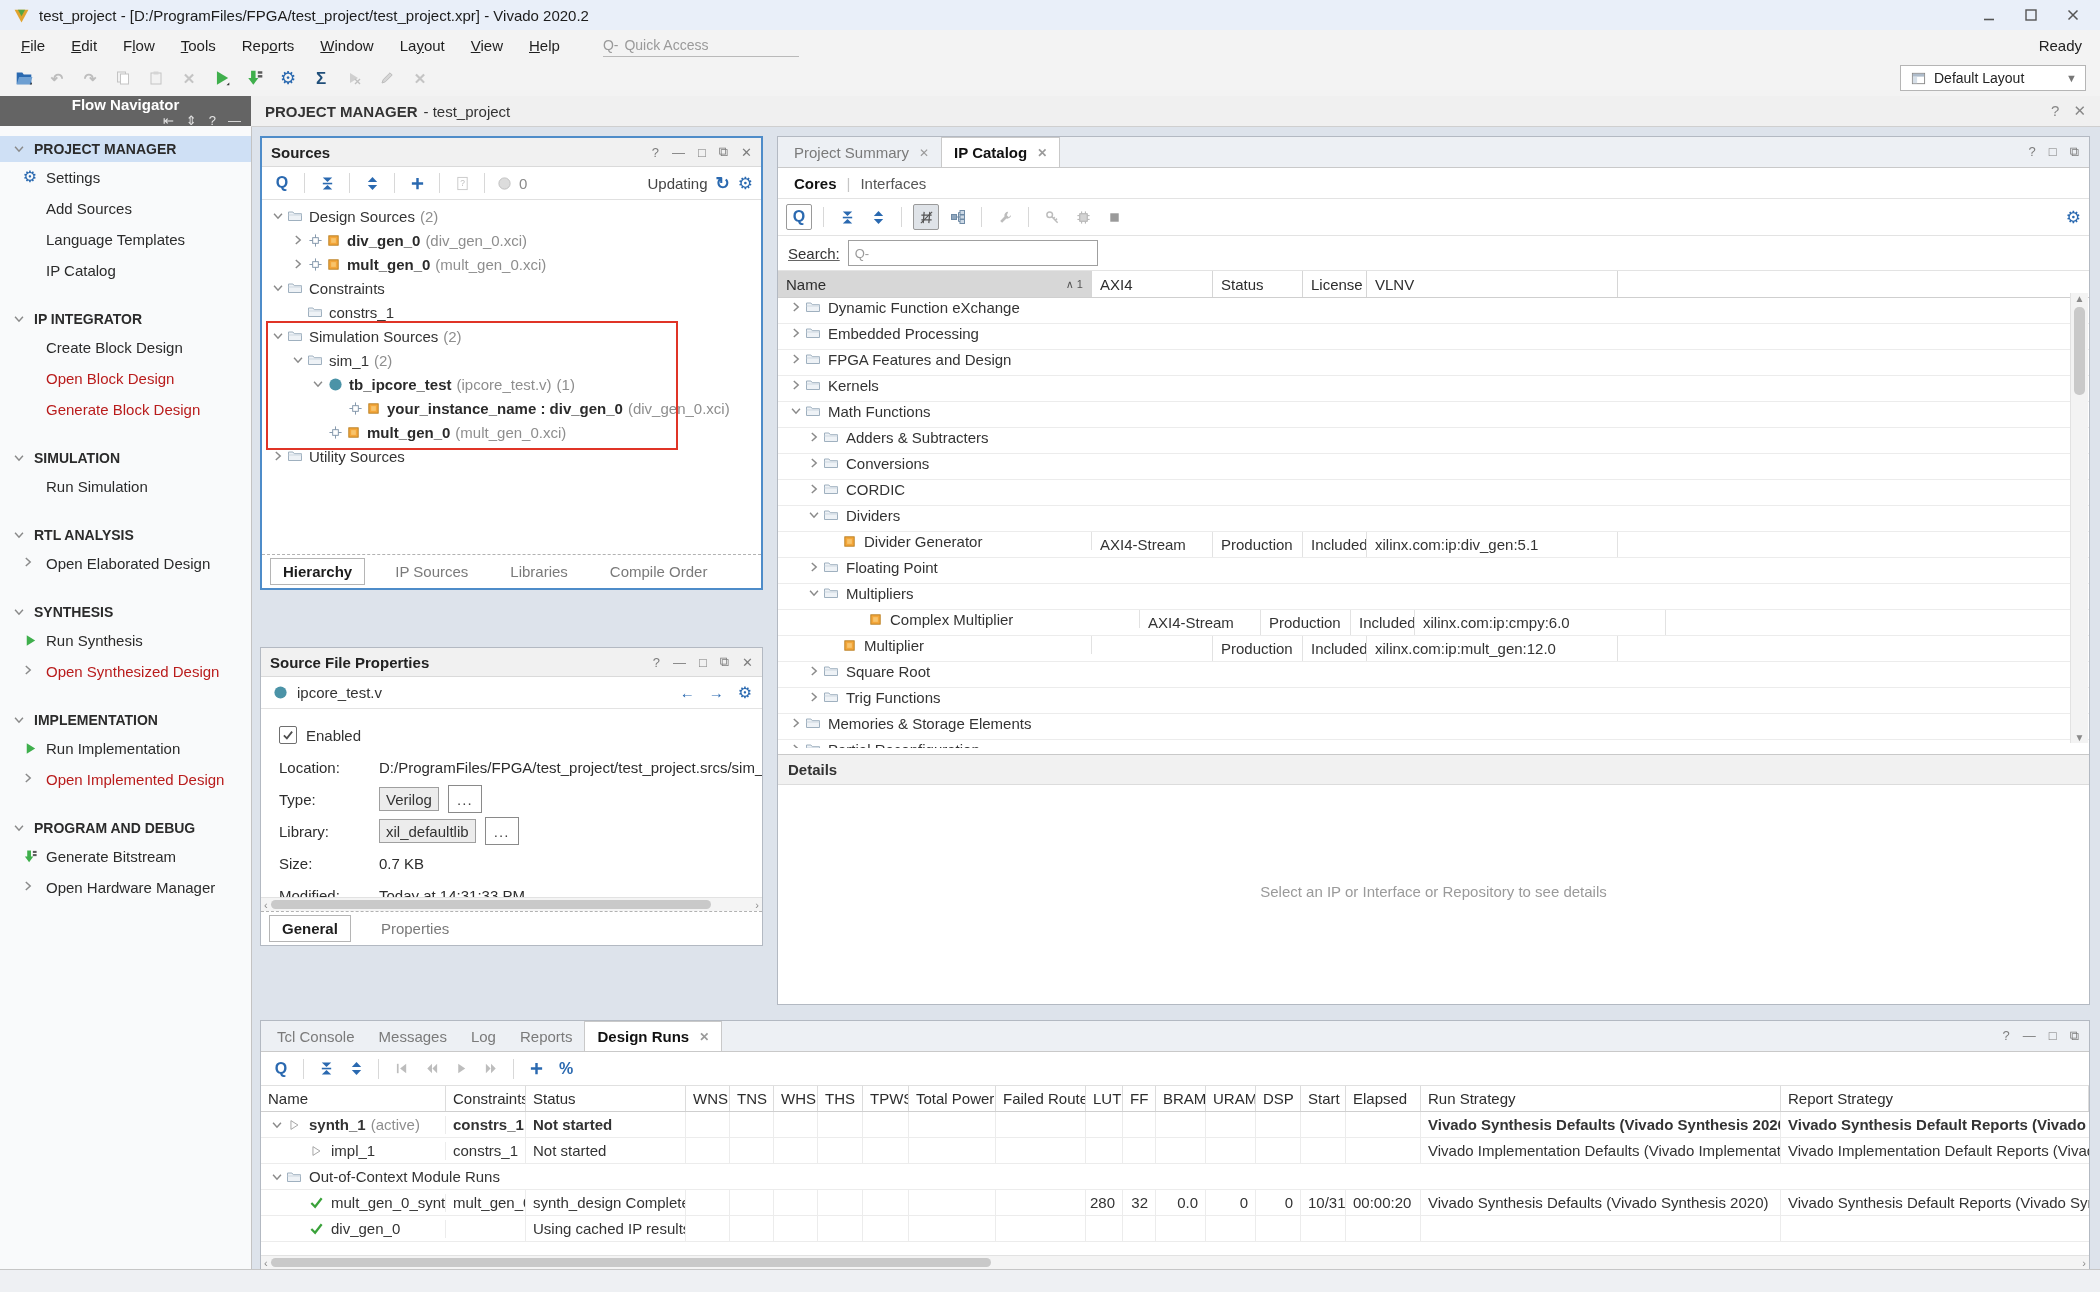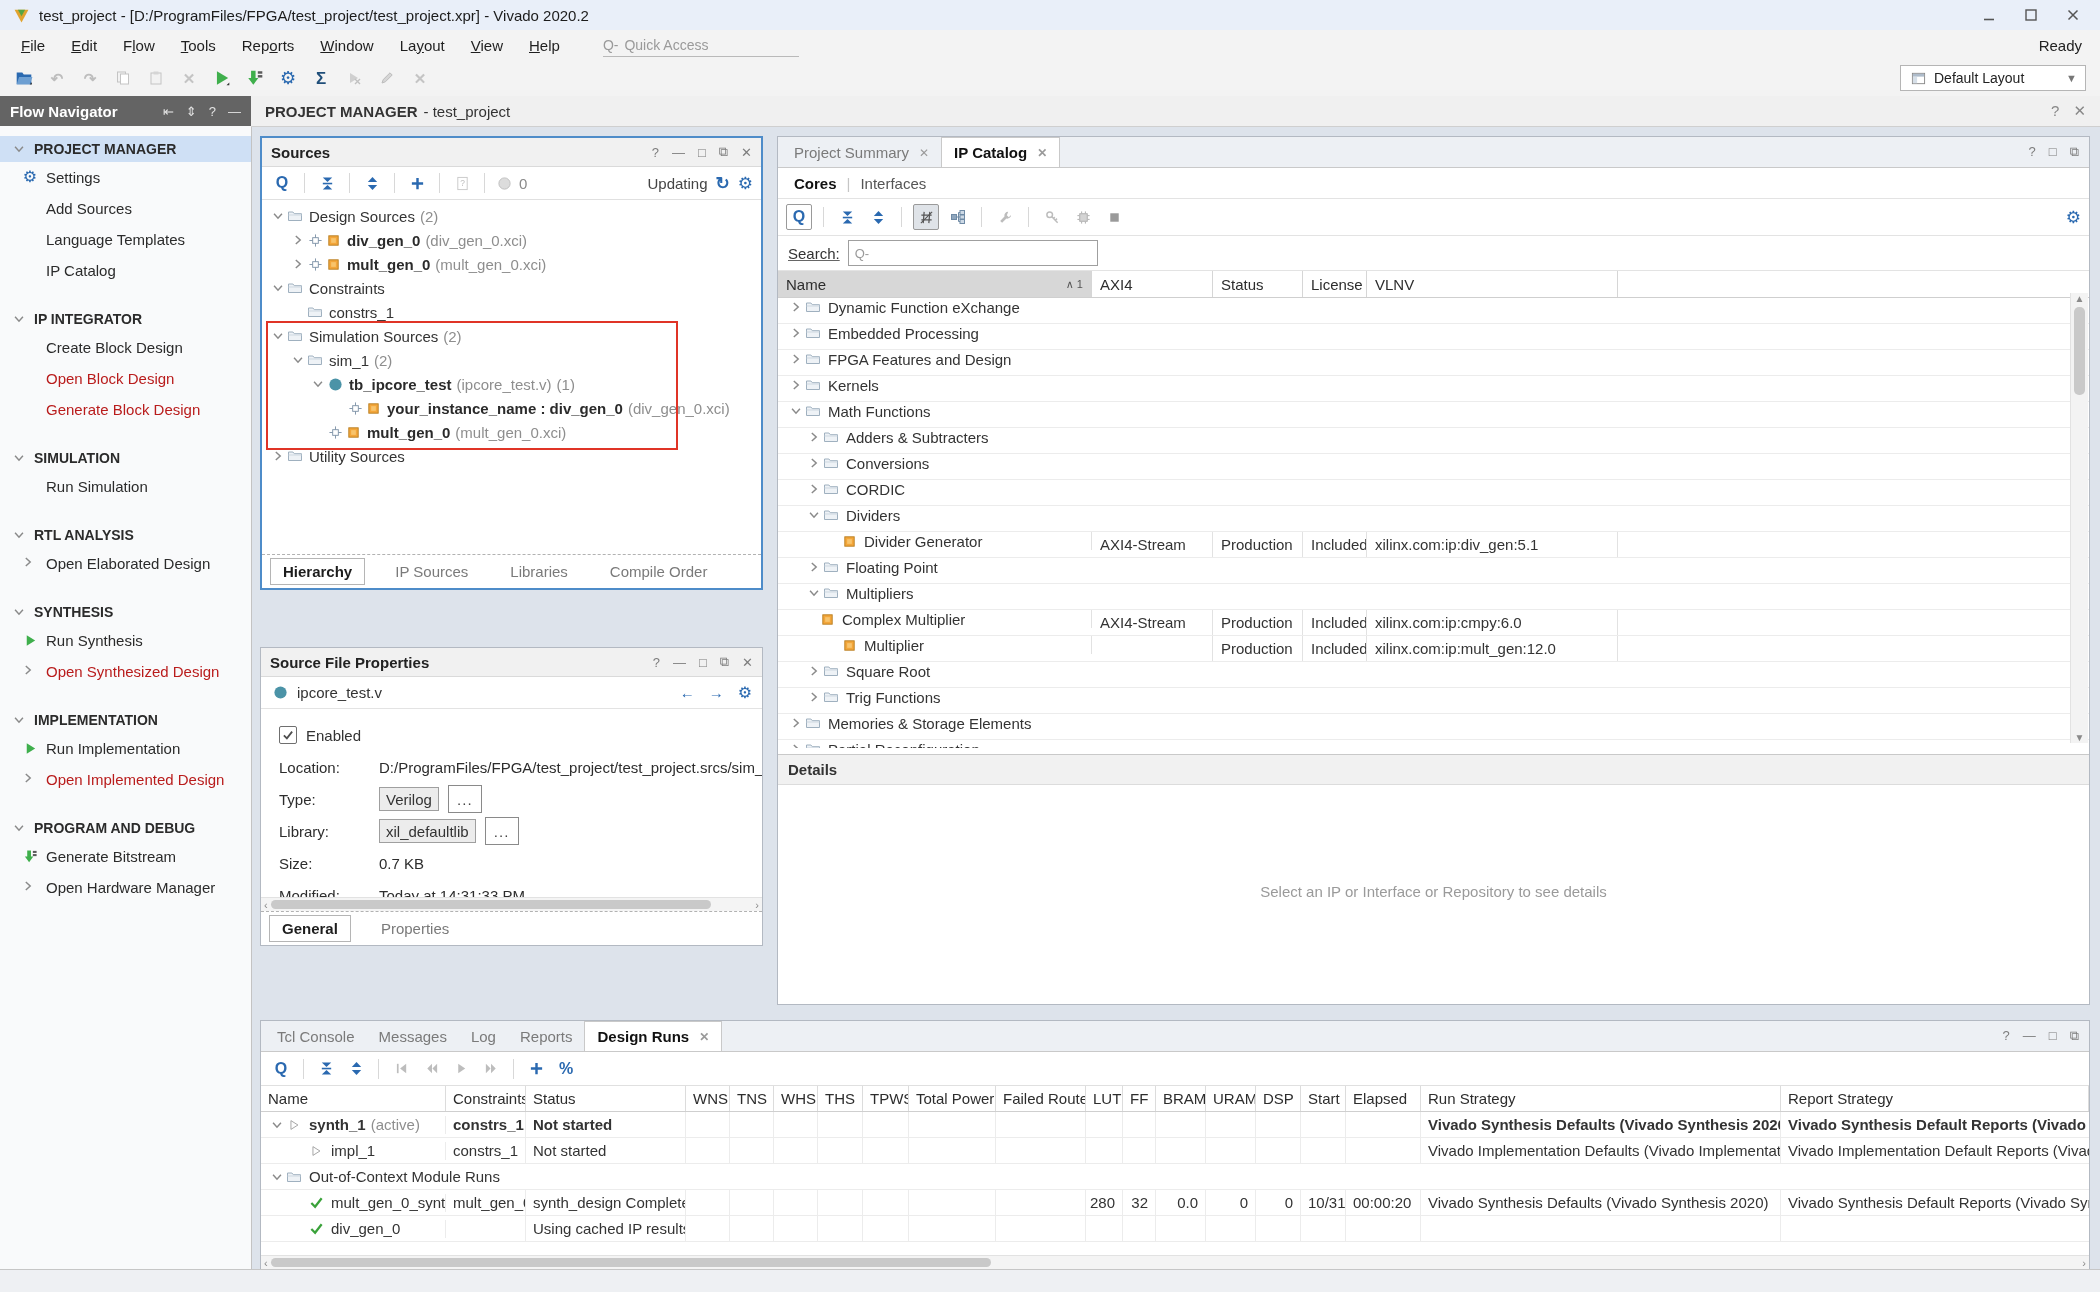--- a/index.html
+++ b/index.html
@@ -23,21 +23,21 @@
   .qa-box{margin-left:30px;width:196px;height:22px;border-bottom:1px solid #b9b9b9;display:flex;align-items:center;gap:6px;color:#9a9a9a;font-size:14px;}
   .ready{margin-left:auto;padding-right:18px;color:#222;}
   
   .toolbar{position:absolute;left:0;top:60px;right:0;height:36px;background:#f3f3f3;border-bottom:1px solid #d2d2d2;
            display:flex;align-items:center;gap:9px;padding-left:12px;}
   .layout-box{position:absolute;right:14px;top:5px;width:168px;height:24px;background:#fff;border:1px solid #b5b5b5;
               display:flex;align-items:center;gap:7px;padding:0 8px;font-size:14px;color:#222;}
   .layout-box .caret{margin-left:auto;color:#777;font-size:11px;}
   
   .flownav{position:absolute;left:0;top:96px;width:251px;bottom:22px;background:#f9fafb;border-right:1px solid #c3c3c3;}
-  .fn-header{height:30px;background:#646464;color:#fff;font-weight:bold;display:flex;align-items:center;padding:0 10px;font-size:15px;}
+  .fn-header{height:30px;background:#646464;color:#fff;font-weight:bold;display:flex;align-items:center;padding:0 10px;font-size:15px;flex-direction:column;}
   .fn-hicons{margin-left:auto;display:flex;gap:12px;color:#e3e3e3;font-weight:normal;font-size:13px;}
   .fn-body{padding-top:10px;}
   .fn-sec{margin-bottom:20px;}
   .fn-sec-h{height:26px;display:flex;align-items:center;gap:8px;padding-left:12px;font-weight:bold;color:#2b2b2b;font-size:14px;}
   .fn-sec-h.sel{background:#cfe0f5;}
   .fn-item{height:31px;display:flex;align-items:center;color:#2b2b2b;position:relative;padding-left:46px;}
   .fn-item .slot{position:absolute;left:21px;top:6px;}
   .fn-item.dis{color:#b91c1c;}
   
   .main-header{position:absolute;left:251px;top:96px;right:0;height:30px;background:#f0f0f0;border-bottom:1px solid #cfcfcf;
@@ -1055,21 +1055,21 @@
             <span class="ic">
               <svg width="16" height="16" viewBox="0 0 16 16">
                 <path d="M1.5 4 h4.4 l1.4 1.7 h7.2 v6.8 h-13 z" fill="#eef2f6" stroke="#9fb0bf"></path>
                 <path d="M1.5 7 h13" stroke="#cdd7e0" fill="none"></path>
               </svg>
             </span>
             <span style="margin-left:6px">Multipliers</span>
           </span>
         </div>
         <div class="cat-row leaf">
-          <span class="cat-name" style="width:314px;padding-left:24px">
+          <span class="cat-name" style="width:362px;padding-left:72px">
       <span class="chev"></span>
             <span class="ic">
               <svg width="15" height="15" viewBox="0 0 16 16">
                 <rect x="3" y="3" width="10" height="10" fill="#f3a63a" stroke="#b97e20"></rect>
                 <rect x="5.5" y="5.5" width="5" height="5" fill="#f8c46c"></rect>
               </svg>
             </span>
             <span style="margin-left:6px">Complex Multiplier</span>
           </span>
           <span class="cat-cell" style="width:121px">AXI4-Stream</span>

